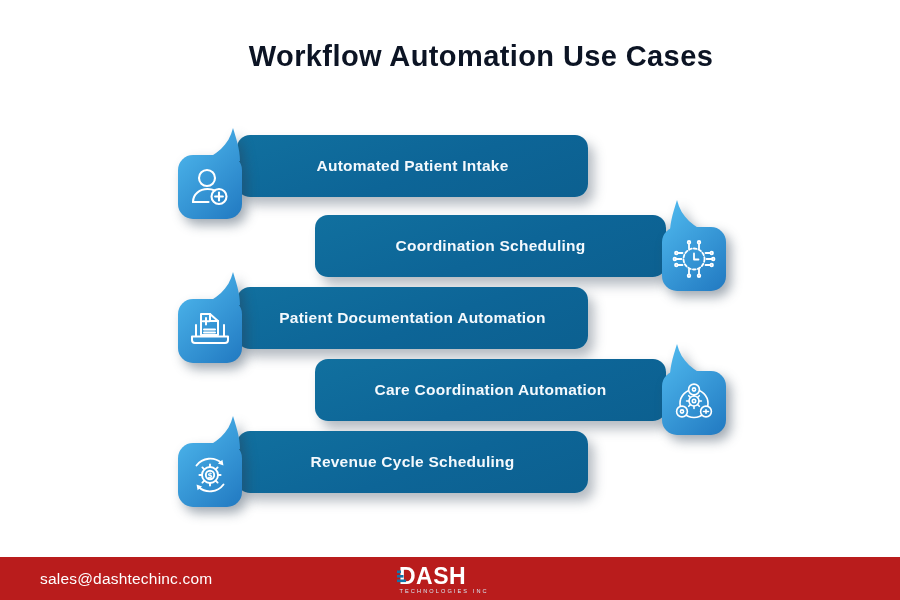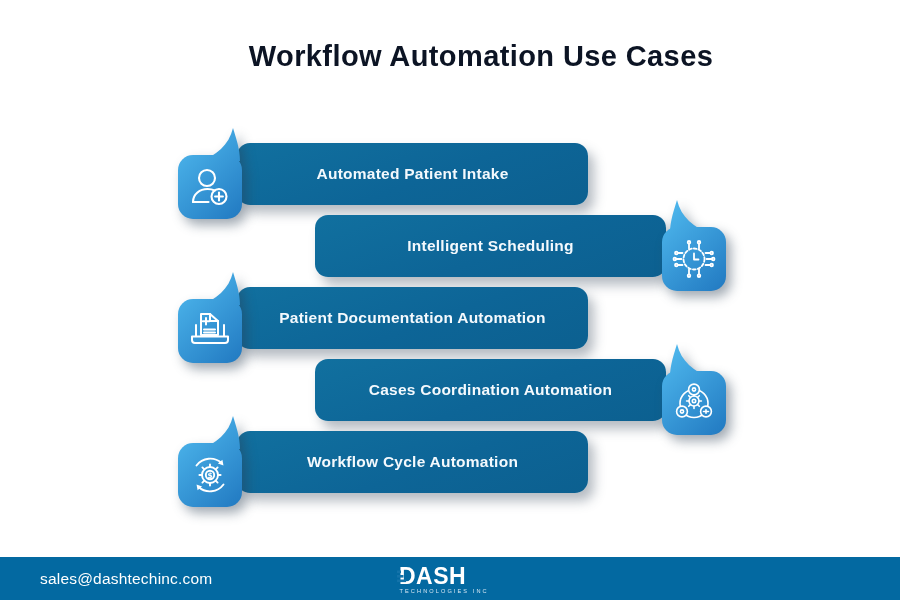--- a/index.html
+++ b/index.html
@@ -22,27 +22,27 @@
     color:#f4f9fd;font-size:15.5px;font-weight:bold;letter-spacing:.25px;
   }
   .row.left  .banner{left:237px;}
   .row.right .banner{left:315px;}
   .tile{
     position:absolute;width:78px;height:100px;
     filter:drop-shadow(5px 6px 6px rgba(45,65,85,.45));
   }
   .row.left  .tile{left:174px;}
   .row.right .tile{left:658px;}
-  .r1 .banner{top:143px}.r1 .tile{top:125px}
+  .r1 .banner{top:135px}.r1 .tile{top:125px}
   .r2 .banner{top:215px}.r2 .tile{top:197px}
   .r3 .banner{top:287px}.r3 .tile{top:269px}
   .r4 .banner{top:359px}.r4 .tile{top:341px}
   .r5 .banner{top:431px}.r5 .tile{top:413px}
   .footer{
-    position:absolute;left:0;bottom:0;width:100%;height:43px;background:#0369a1;
+    position:absolute;left:0;bottom:0;width:100%;height:43px;background:#b91c1c;
     display:flex;align-items:center;justify-content:space-between;
     box-sizing:border-box;padding:0 40px;
   }
   .footer .contact{color:#ffffff;font-size:15.5px;letter-spacing:.2px;text-decoration:none;}
   .logo{position:absolute;left:50%;top:50%;transform:translate(-50%,-50%);}
   .ic{stroke:#fff;fill:none;stroke-linecap:round;stroke-linejoin:round;}
 </style>
 </head>
 <body>
 
@@ -68,21 +68,21 @@
         <path d="M19 77c0-8 7-13 14.5-13 2.6 0 5.1.5 7.2 1.5"></path>
         <path d="M19 77h15.5"></path>
         <circle cx="45" cy="71.5" r="7.5"></circle>
         <path d="M45 67.6v7.8M41.1 71.5h7.8"></path>
       </g>
     </svg>
   </div>
 
   <div class="row right r2">
     <div class="banner">
-      <span class="label">Intelligent Scheduling</span>
+      <span class="label">Coordination Scheduling</span>
     </div>
     <svg class="tile" viewBox="0 0 78 100">
       <defs>
         <linearGradient id="g2" gradientUnits="userSpaceOnUse" x1="0" y1="20" x2="78" y2="100">
           <stop offset="0" stop-color="#4db6ec"></stop>
             <stop offset="1" stop-color="#1c72bc"></stop>
         </linearGradient>
       </defs>
       <path d="M52 36 C36 31 23 20 19 3 C16 13 12 24 12 36 Z" fill="url(#g2)"></path>
       <rect x="4" y="30" width="64" height="64" rx="15" fill="url(#g2)"></rect>
@@ -132,21 +132,21 @@
         <path d="M32 49v6.5M28.8 52.2h6.5"></path>
         <path d="M30 60.5h11M30 63.5h11"></path>
         <path d="M22 56v11M50 56v11"></path>
         <path d="M18 67.5h36v3.5a3 3 0 0 1-3 3H21a3 3 0 0 1-3-3z"></path>
       </g>
     </svg>
   </div>
 
   <div class="row right r4">
     <div class="banner">
-      <span class="label">Cases Coordination Automation</span>
+      <span class="label">Care Coordination Automation</span>
     </div>
     <svg class="tile" viewBox="0 0 78 100">
       <defs>
         <linearGradient id="g4" gradientUnits="userSpaceOnUse" x1="0" y1="20" x2="78" y2="100">
           <stop offset="0" stop-color="#4db6ec"></stop>
             <stop offset="1" stop-color="#1c72bc"></stop>
         </linearGradient>
       </defs>
       <path d="M52 36 C36 31 23 20 19 3 C16 13 12 24 12 36 Z" fill="url(#g4)"></path>
       <rect x="4" y="30" width="64" height="64" rx="15" fill="url(#g4)"></rect>
@@ -161,21 +161,21 @@
         <circle cx="48" cy="70.5" r="5.4" fill="url(#g4)"></circle>
         <circle cx="36" cy="48.5" r="1.6"></circle>
         <circle cx="24" cy="70.5" r="1.6"></circle>
         <path d="M45.5 70.5h5M48 68.8v3.4"></path>
       </g>
     </svg>
   </div>
 
   <div class="row left r5">
     <div class="banner">
-      <span class="label">Workflow Cycle Automation</span>
+      <span class="label">Revenue Cycle Scheduling</span>
     </div>
     <svg class="tile" viewBox="0 0 78 100">
       <defs>
         <linearGradient id="g5" gradientUnits="userSpaceOnUse" x1="0" y1="20" x2="78" y2="100">
           <stop offset="0" stop-color="#4db6ec"></stop>
             <stop offset="1" stop-color="#1c72bc"></stop>
         </linearGradient>
       </defs>
       <path d="M26 36 C42 31 55 20 59 3 C62 13 66 24 66 36 Z" fill="url(#g5)"></path>
       <rect x="4" y="30" width="64" height="64" rx="15" fill="url(#g5)"></rect>

